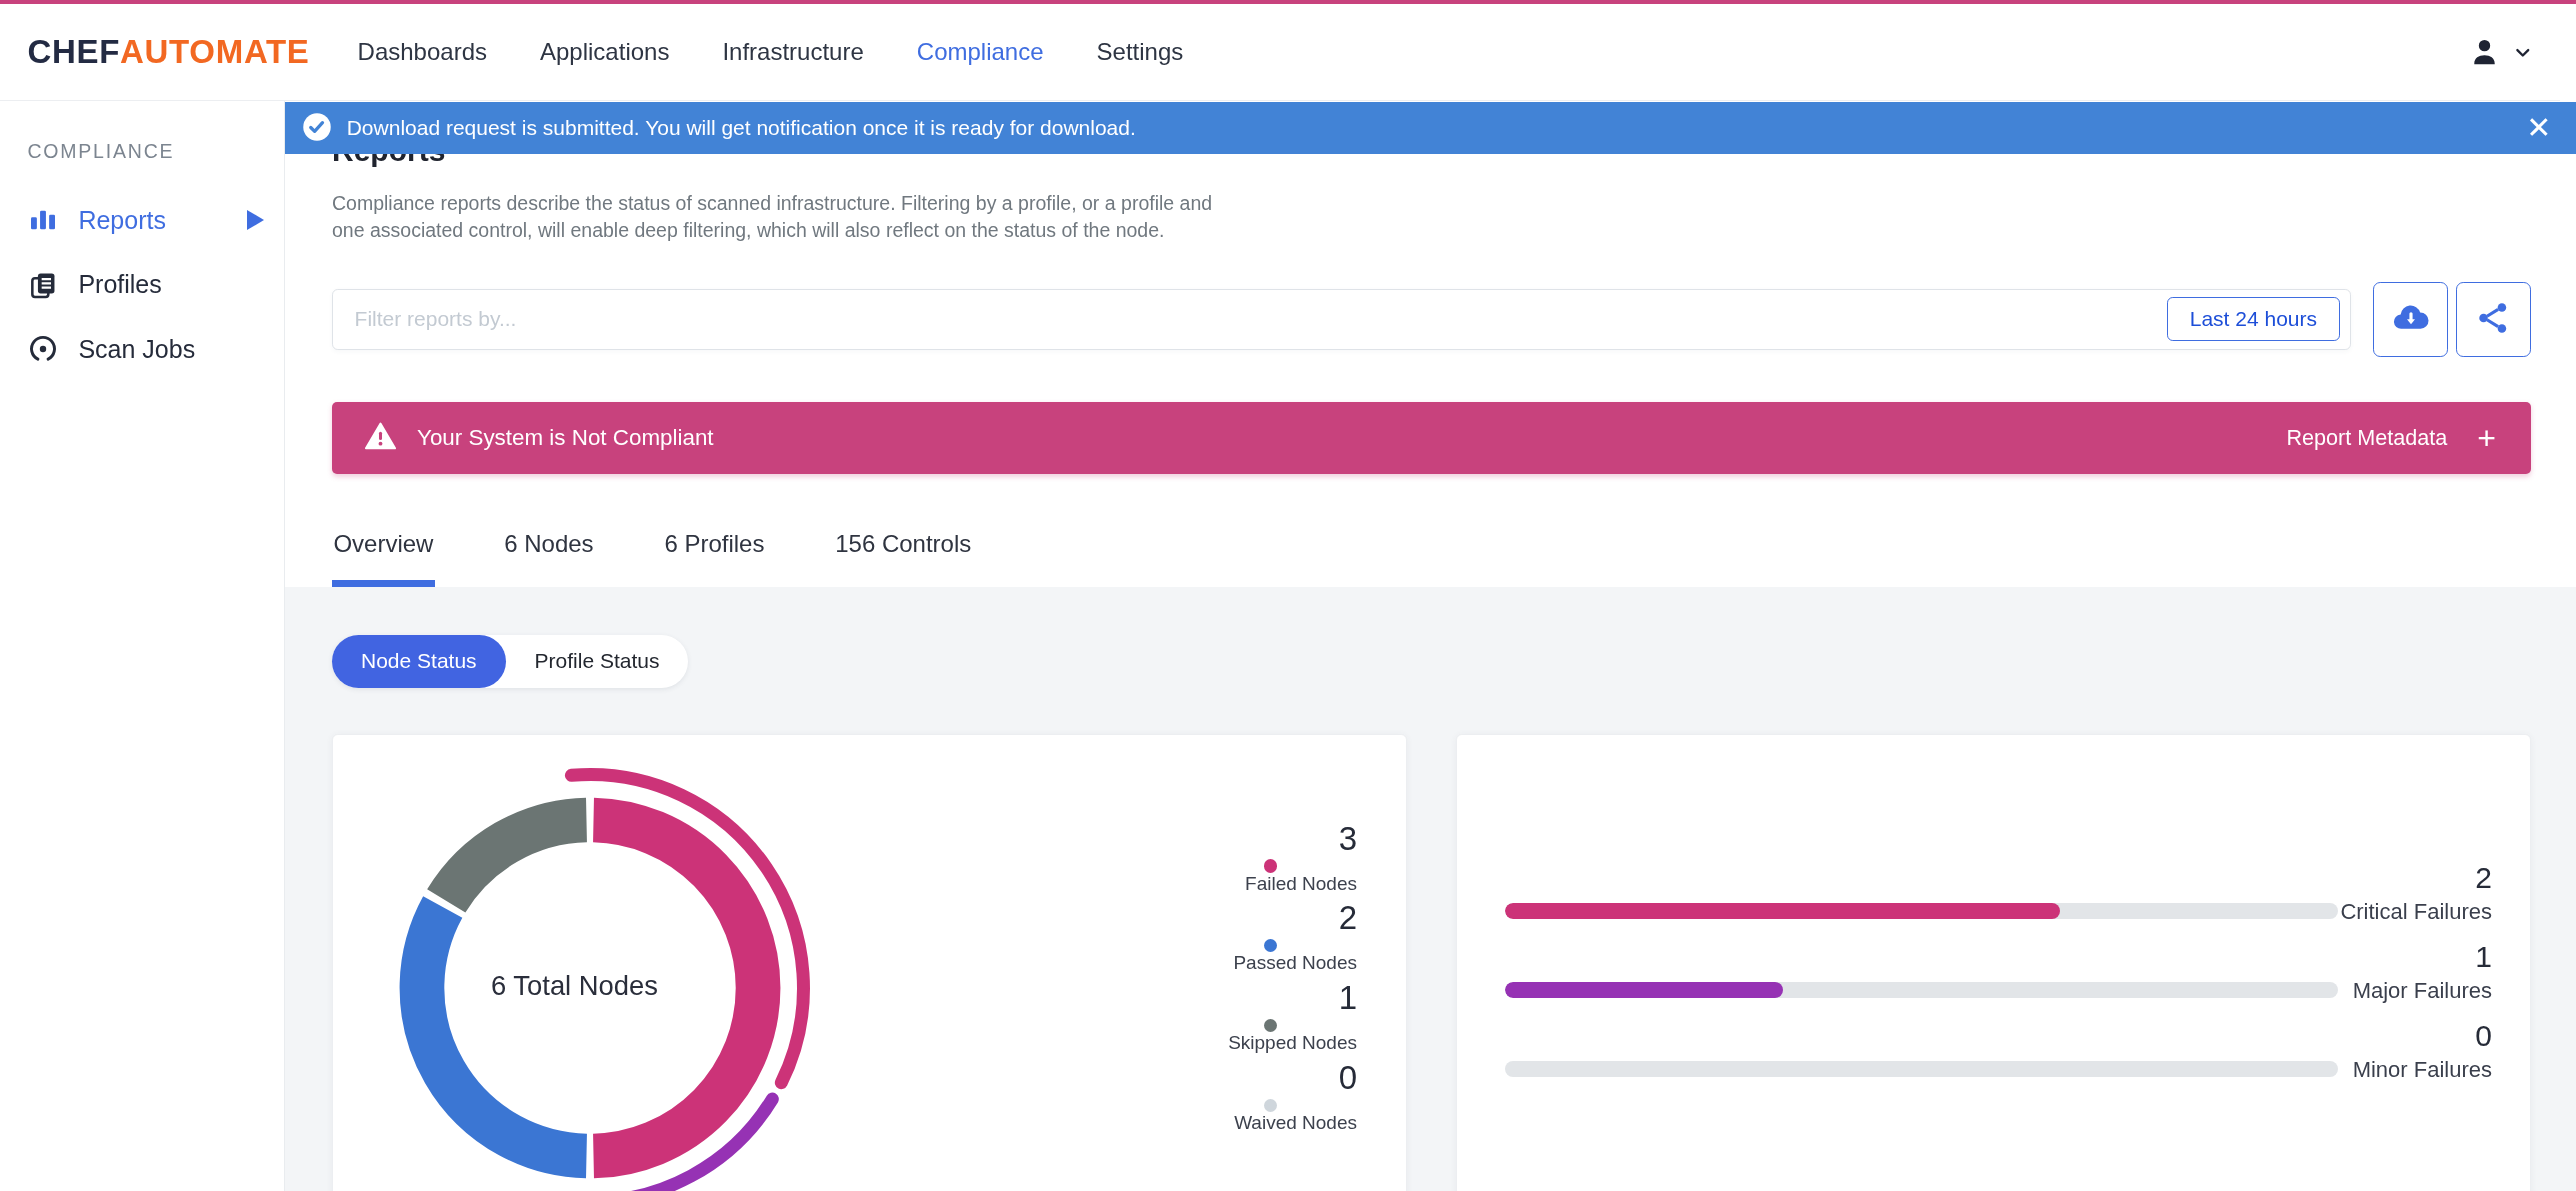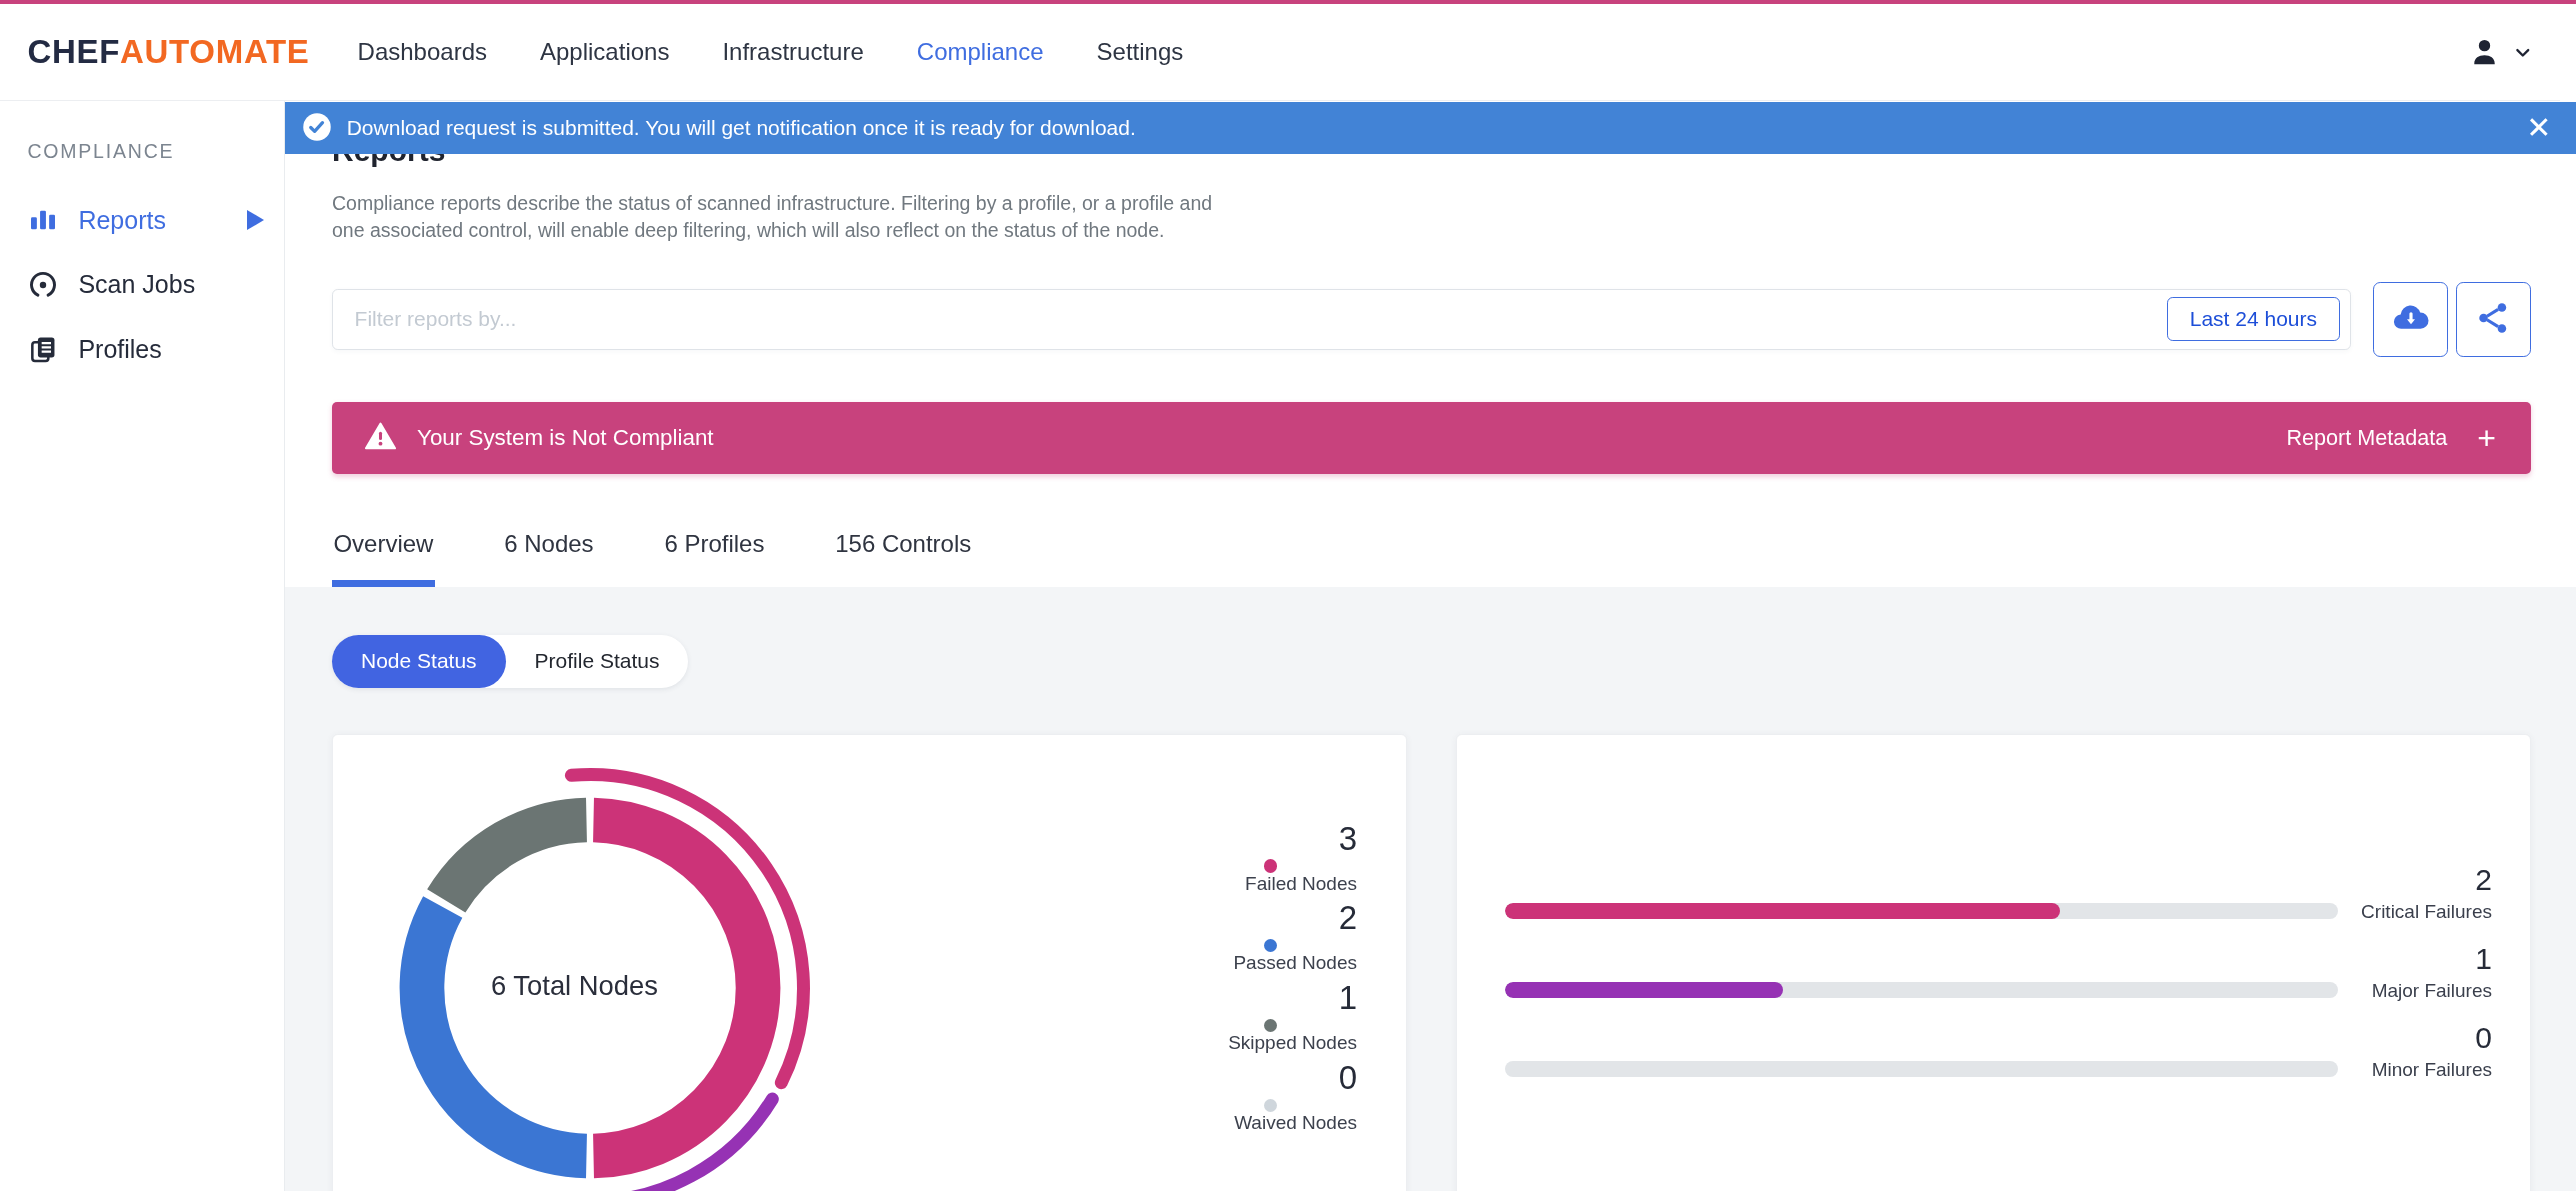--- a/index.html
+++ b/index.html
@@ -91,21 +91,21 @@
   .legend-dot { width:13.7px; height:13.7px; border-radius:50%; flex:0 0 auto; }
   .legend-lbl { margin-left:auto; font-size:19px; color:#3C414D; }
   
   .sev-rows { padding-top:137px; }
   .sev-row { display:flex; align-items:center; height:79px; padding:0 38px 0 48px; }
   .sev-track { flex:1; height:16px; border-radius:8px; background:#E2E5E8; overflow:hidden; }
   .sev-fill { height:100%; border-radius:8px; }
   .sev-right { width:137px; margin-left:17.3px; display:flex; flex-direction:column; align-items:flex-end;
     transform:translateY(-17.3px); }
   .sev-num { font-size:30px; color:#262B38; line-height:1; }
-  .sev-lbl { margin-top:5.8px; font-size:19px; color:#3A3F4C; white-space:nowrap; }
+  .sev-lbl { margin-top:5.8px; font-size:22px; color:#3A3F4C; white-space:nowrap; }
 </style>
 </head>
 <body>
 
 <div class="topline"></div>
 
 <div class="navbar">
   <div class="logo">
     <span class="chef">CHEF</span><span class="automate">AUTOMATE</span>
   </div>
@@ -149,36 +149,36 @@
           <rect x="3" y="10" width="4.4" height="9" rx="1"></rect>
           <rect x="9.8" y="5" width="4.4" height="14" rx="1"></rect>
           <rect x="16.6" y="8" width="4.4" height="11" rx="1"></rect>
         </svg>
     </span>
     <span>Reports</span>
     <span class="side-arrow"></span>
   </div>
   <div class="side-item">
     <span class="s-icon">
-      <svg width="32" height="32" viewBox="0 0 24 24" fill="none" stroke="#252B3A" stroke-width="2.2" stroke-linecap="round">
-          <path d="M8.2 19.6a8.6 8.6 0 1 1 7.6 0"></path>
-          <circle cx="12" cy="12" r="2.4" fill="#252B3A" stroke="none"></circle>
-        </svg>
-    </span>
-    <span>Scan Jobs</span>
-  </div>
-  <div class="side-item">
-    <span class="s-icon">
       <svg width="32" height="32" viewBox="0 0 24 24">
           <rect x="4" y="7" width="12" height="14" rx="2" fill="none" stroke="#252B3A" stroke-width="1.9"></rect>
           <rect x="8.2" y="3.4" width="12.4" height="15" rx="2" fill="#252B3A"></rect>
           <path d="M11 7.6h7M11 10.8h7M11 14h7" stroke="#fff" stroke-width="1.7"></path>
         </svg>
     </span>
     <span>Profiles</span>
+  </div>
+  <div class="side-item">
+    <span class="s-icon">
+      <svg width="32" height="32" viewBox="0 0 24 24" fill="none" stroke="#252B3A" stroke-width="2.2" stroke-linecap="round">
+          <path d="M8.2 19.6a8.6 8.6 0 1 1 7.6 0"></path>
+          <circle cx="12" cy="12" r="2.4" fill="#252B3A" stroke="none"></circle>
+        </svg>
+    </span>
+    <span>Scan Jobs</span>
   </div>
 </div>
 
 <div class="main">
   <div class="main-white">
     <div class="page-title">Reports</div>
     <div class="page-desc">Compliance reports describe the status of scanned infrastructure. Filtering by a profile, or a profile and one associated control, will enable deep filtering, which will also reflect on the status of the node.</div>
 
     <div class="filter-row">
       <div class="filter-box">

